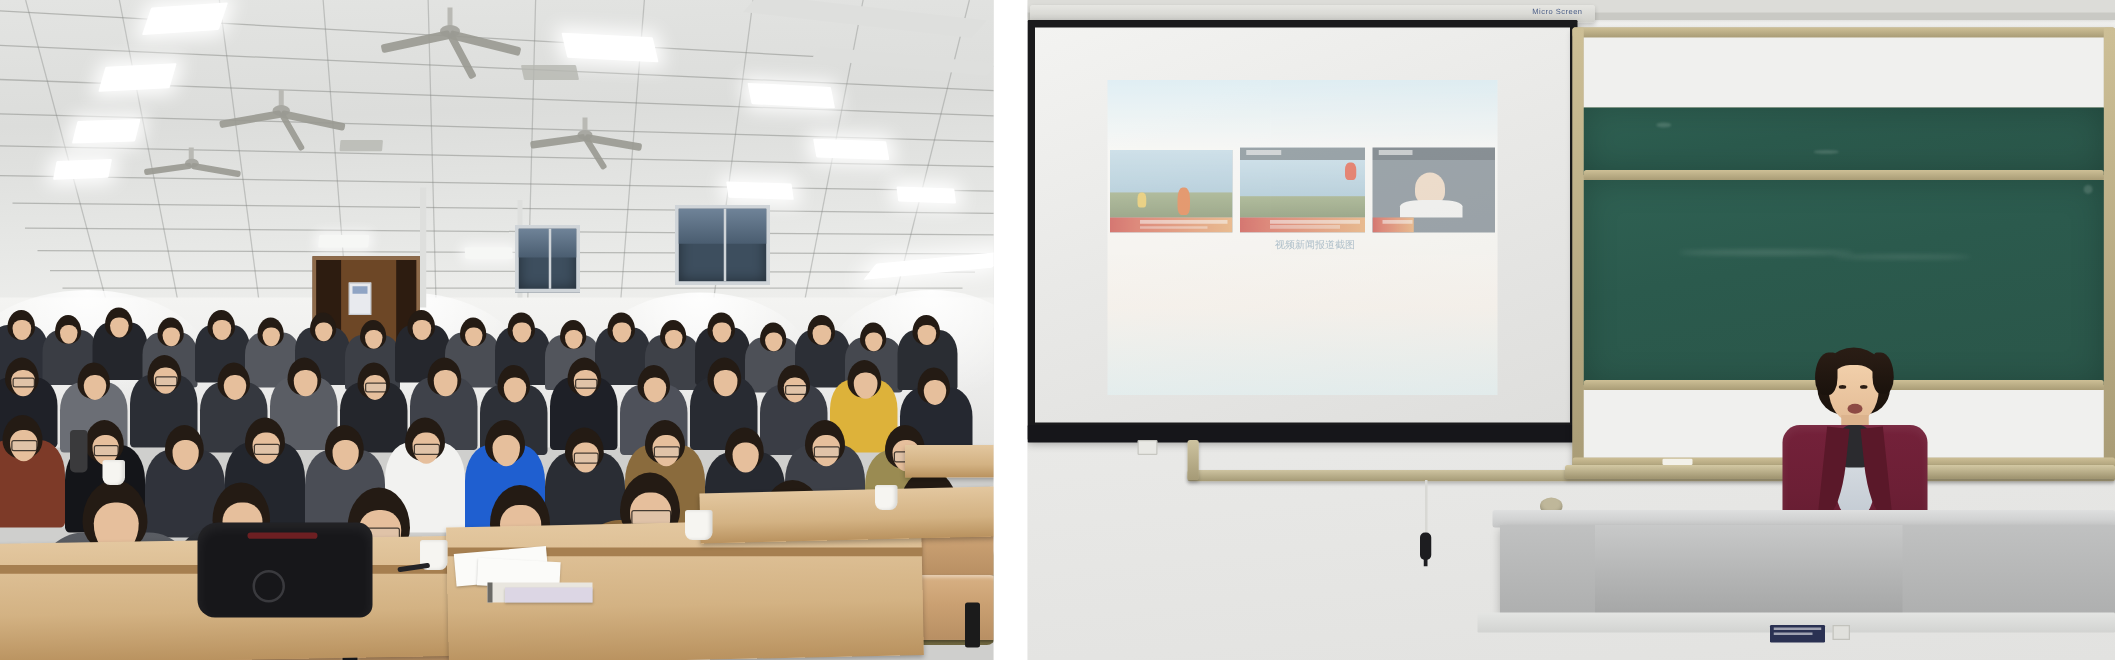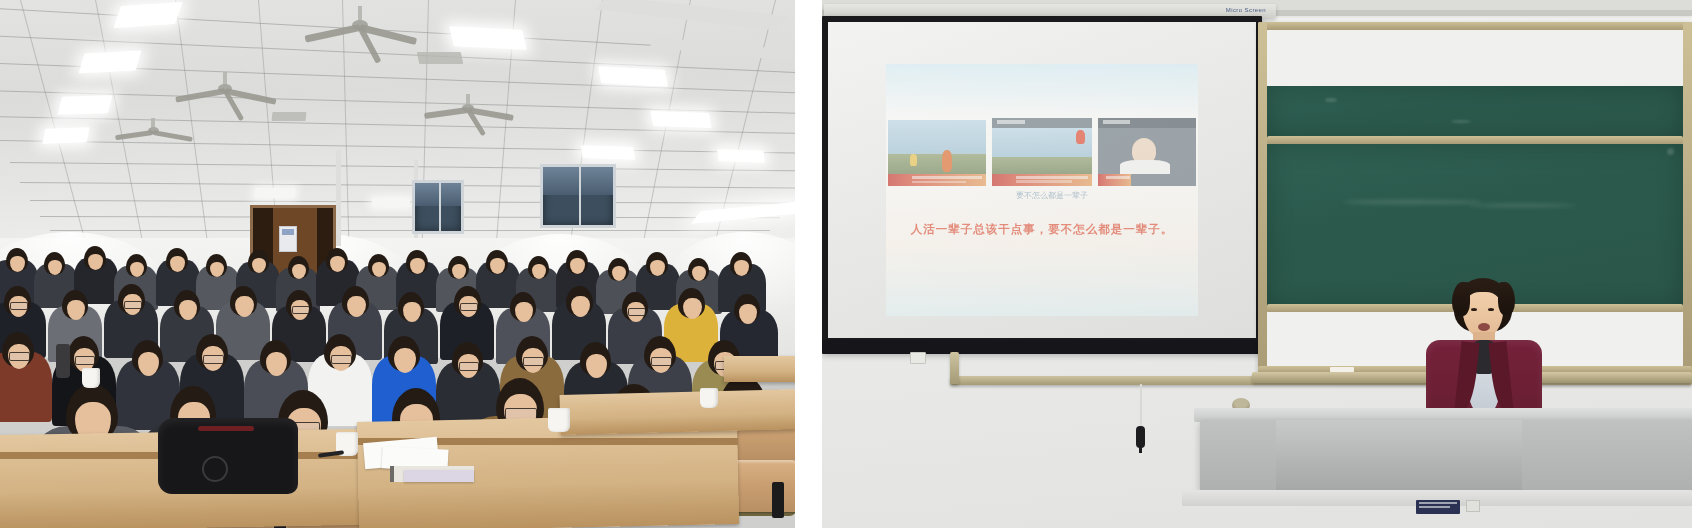--- a/index.html
+++ b/index.html
@@ -553,23 +553,22 @@
           <div class="hdr">
               <u></u>
             </div>
           <div class="person" style="left:34px;top:20px;width:24px;height:26px;"></div>
           <div class="torso" style="left:22px;top:42px;width:50px;height:14px;"></div>
           <div class="bar" style="width:34%;">
               <em></em>
             </div>
         </div>
 
-        <div class="thumb-caption" style="left:96px;top:126px;width:140px;">要不怎么都是一辈子</div>
-
-        <div class="slide-quote" style="left:-6px;top:158px;width:324px;font-size:11.5px;">人活一辈子总该干点事，要不怎么都是一辈子。</div>
+        <div class="thumb-caption" style="left:96px;top:126px;width:140px;">视频新闻报道截图</div>
+
       </div>
     </div>
     <div class="screen-bottom-bar" style="left:0;top:340px;width:440px;height:14px;"></div>
 
     <div class="chalk-rail thin" style="left:128px;top:376px;width:742px;height:9px;"></div>
     <div class="chalk-rail thin" style="left:128px;top:352px;width:9px;height:32px;"></div>
     <div class="outlet" style="left:88px;top:352px;width:16px;height:12px;"></div>
     <div class="cord" style="left:318px;top:384px;height:44px;"></div>
     <div class="cord-weight" style="left:314px;top:426px;"></div>
     <div class="cord-tip" style="left:317px;top:446px;"></div>

